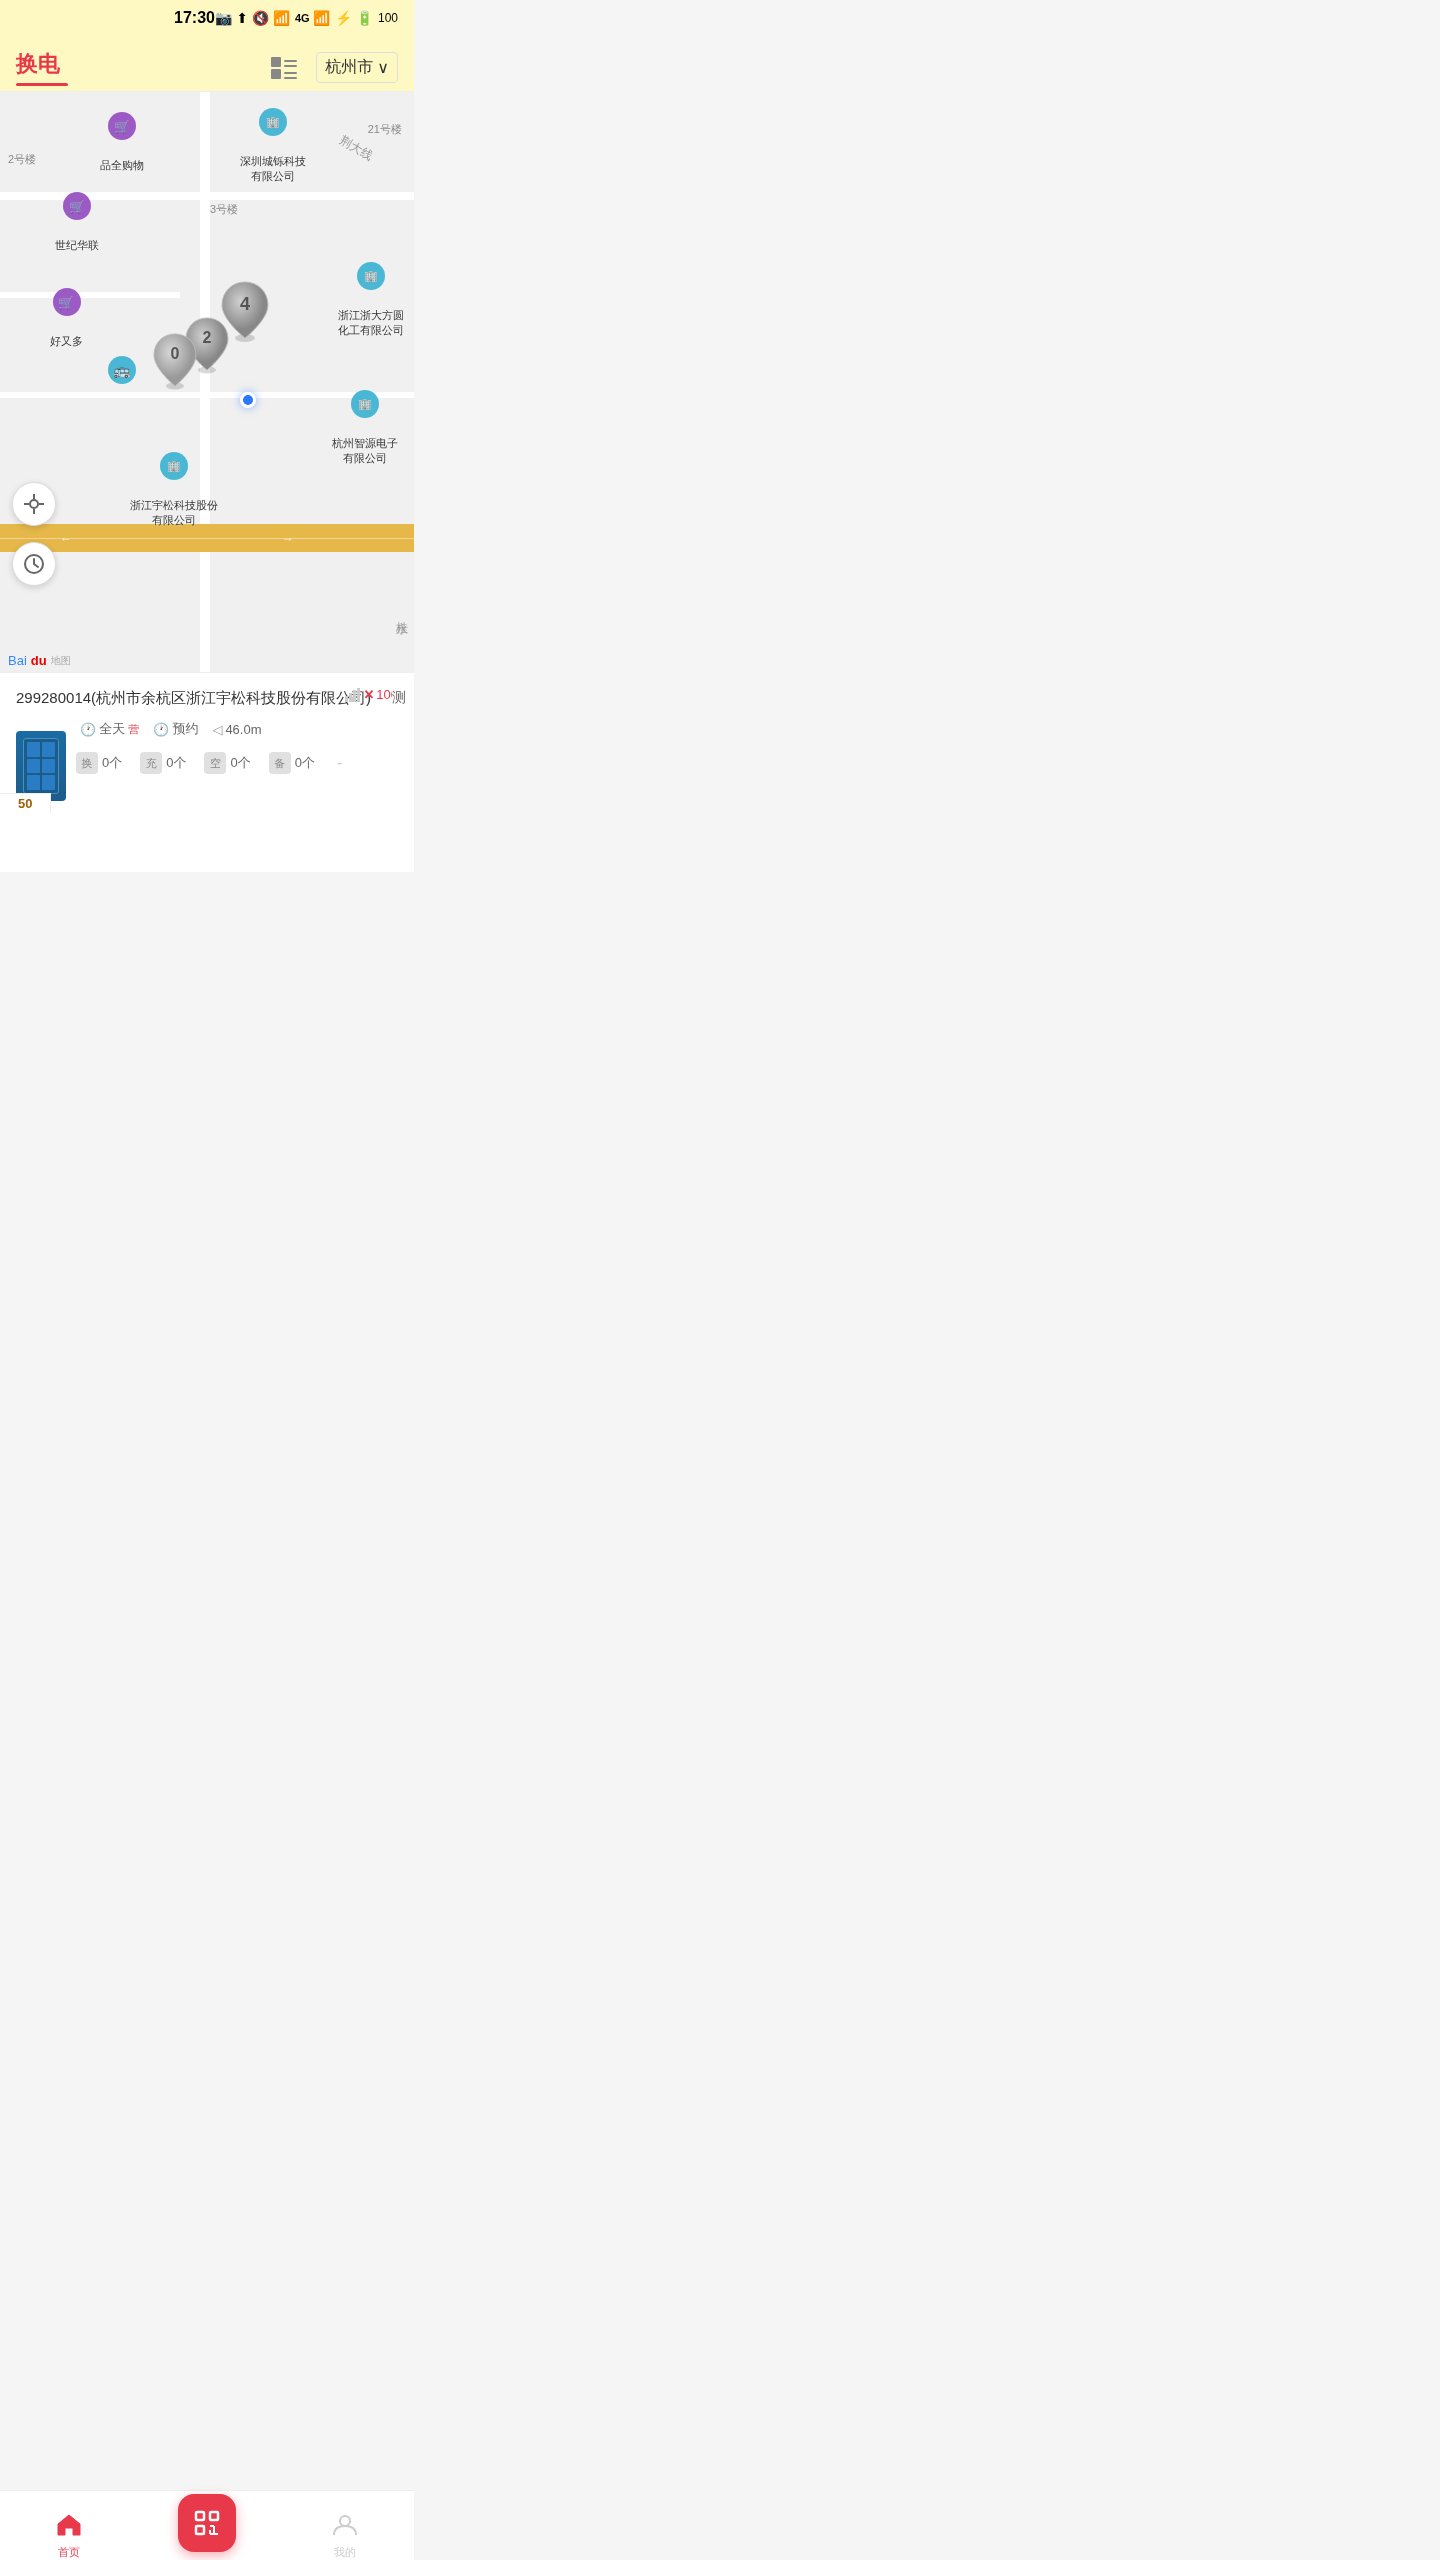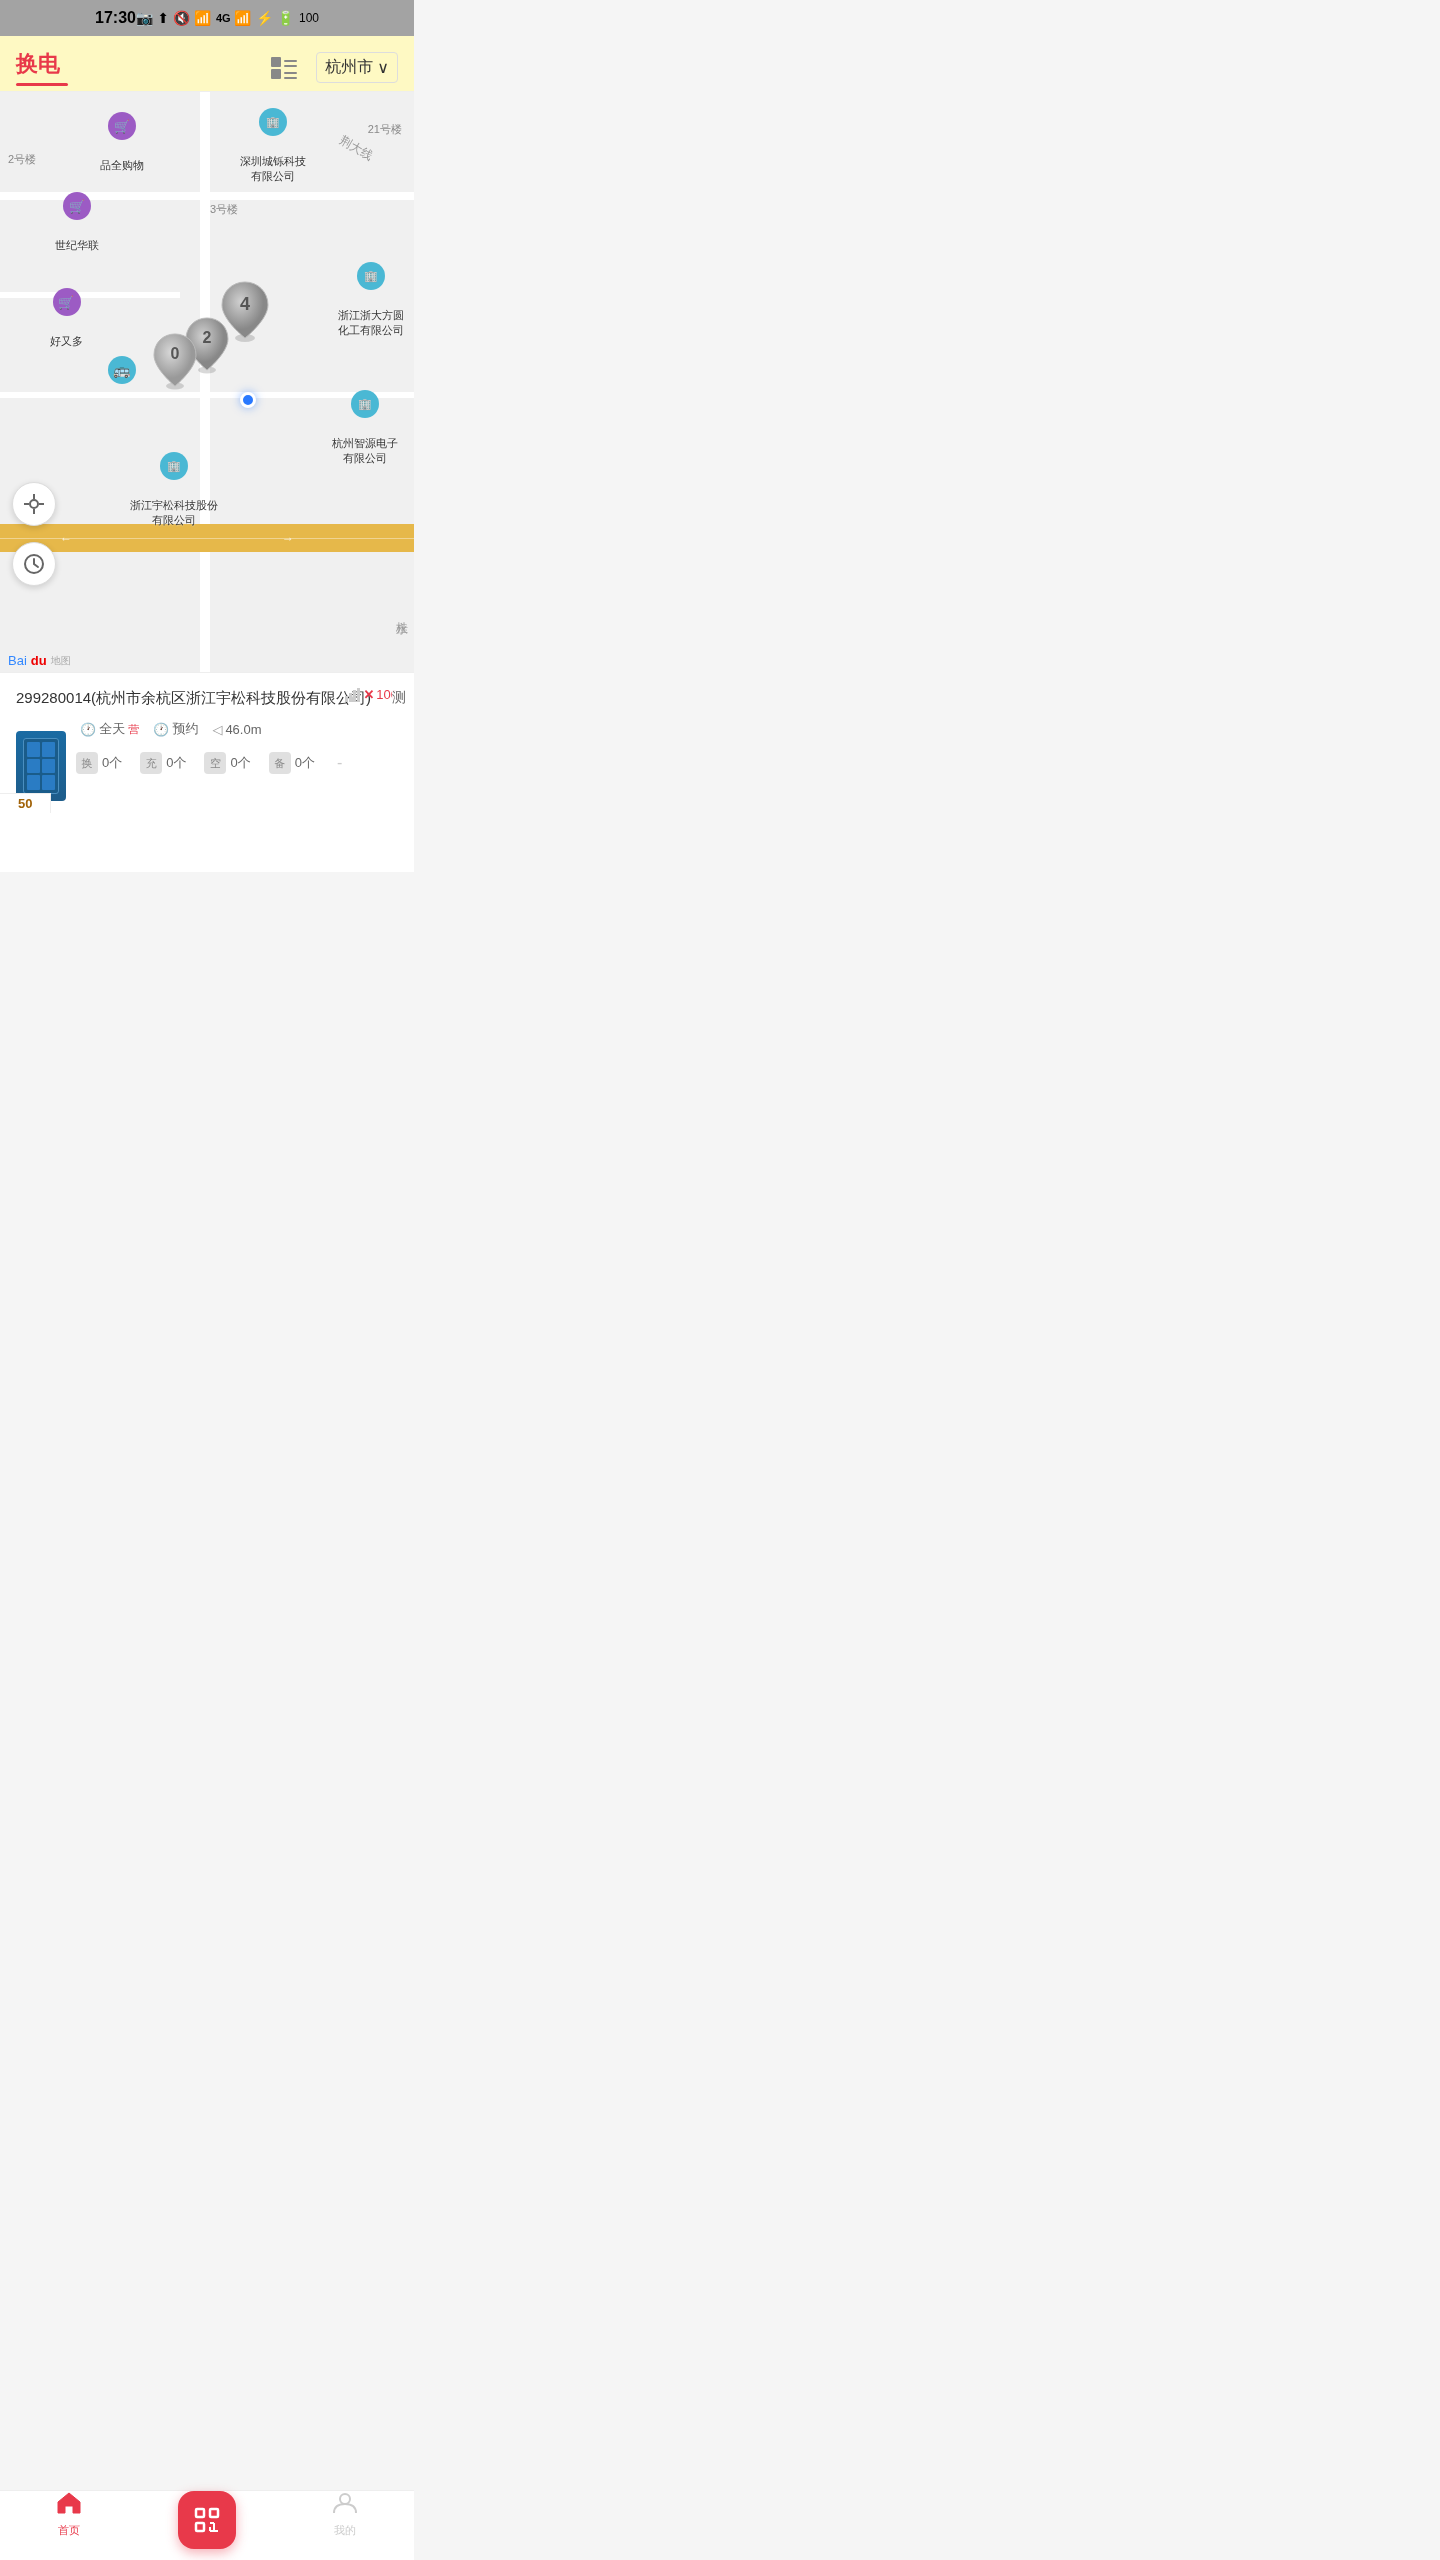--- a/index.html
+++ b/index.html
@@ -8,23 +8,23 @@
       width: 414px;
       min-height: 896px;
       font-family: -apple-system, 'PingFang SC', 'Microsoft YaHei', sans-serif;
       background: #f5f5f5;
       overflow-x: hidden;
       position: relative;
     }
 
     
     .status-bar {
-      background: #a3a3a3;
-      display: flex;
-      justify-content: center;
+      background: #fef9c3;
+      display: flex;
+      justify-content: flex-end;
       align-items: center;
       padding: 6px 16px;
       height: 36px;
     }
     .status-time {
       font-size: 16px;
       font-weight: 600;
       color: #000;
     }
     .status-icons {
@@ -364,21 +364,21 @@
     
     .bottom-nav {
       position: fixed;
       bottom: 0;
       left: 0;
       width: 414px;
       height: 70px;
       background: white;
       border-top: 1px solid #eee;
       display: flex;
-      align-items: flex-start;
+      align-items: flex-end;
       justify-content: space-around;
       z-index: 100;
     }
     .nav-item {
       display: flex;
       flex-direction: column;
       align-items: center;
       gap: 2px;
       flex: 1;
     }

